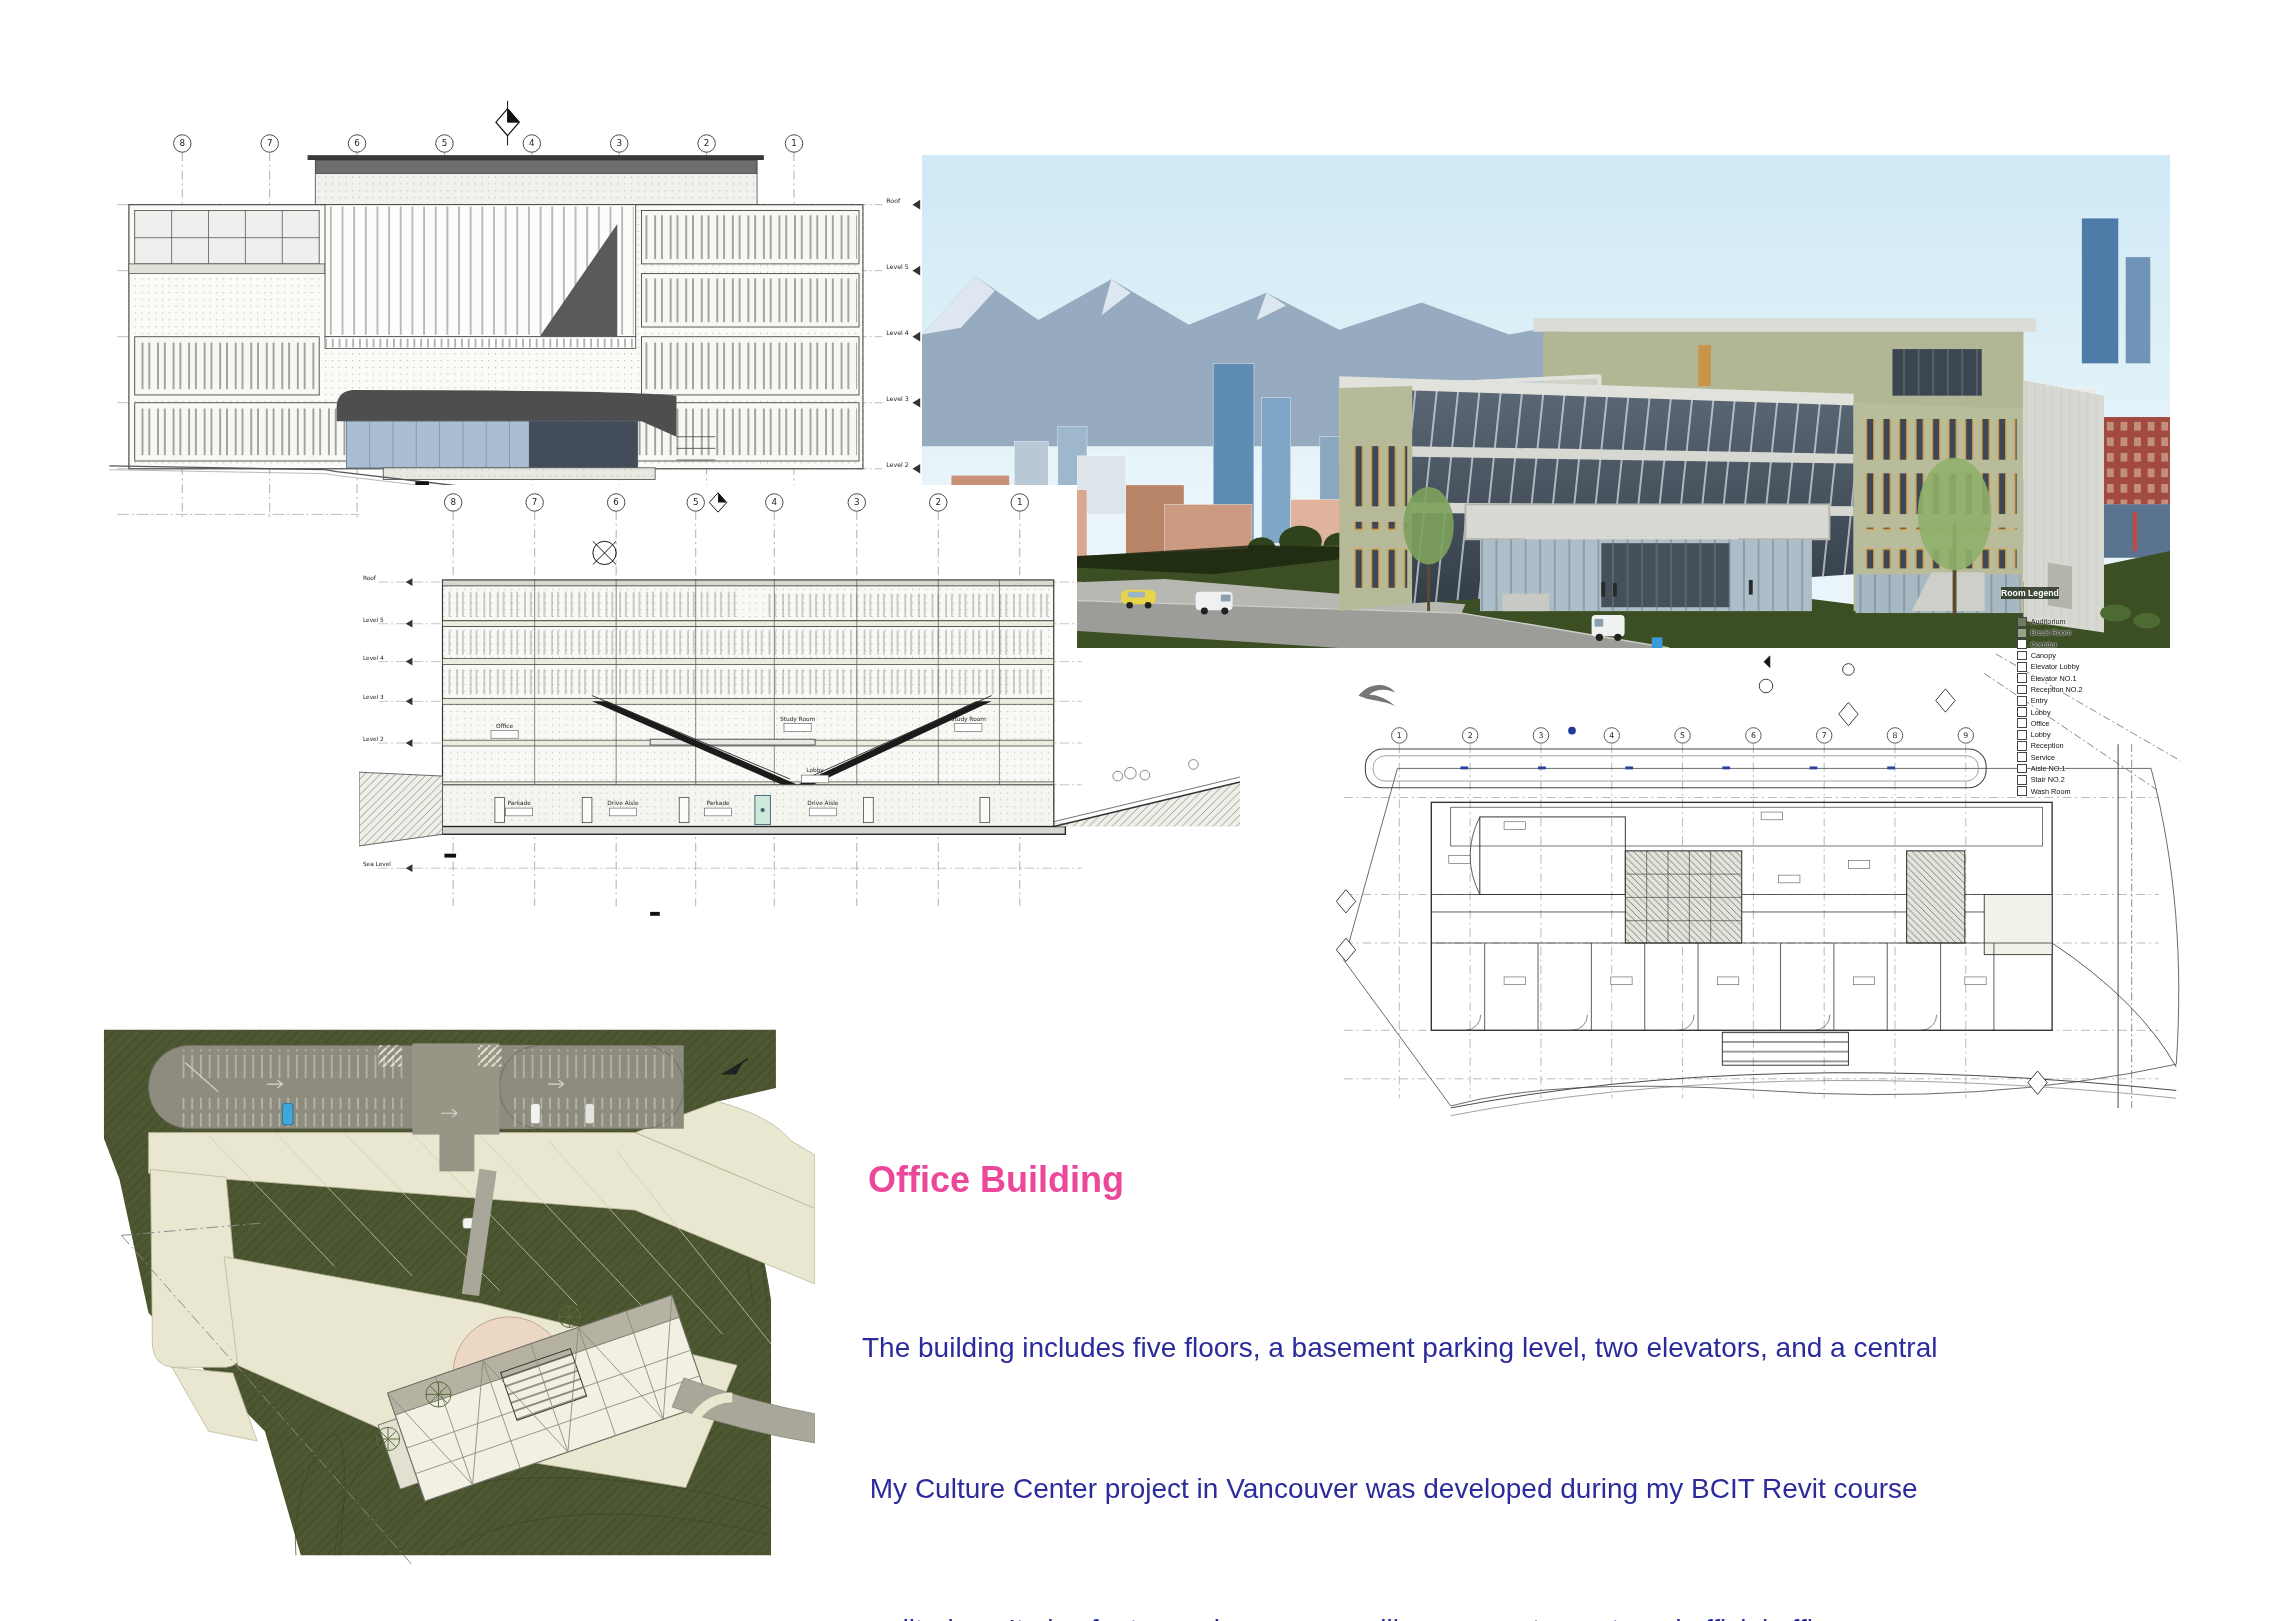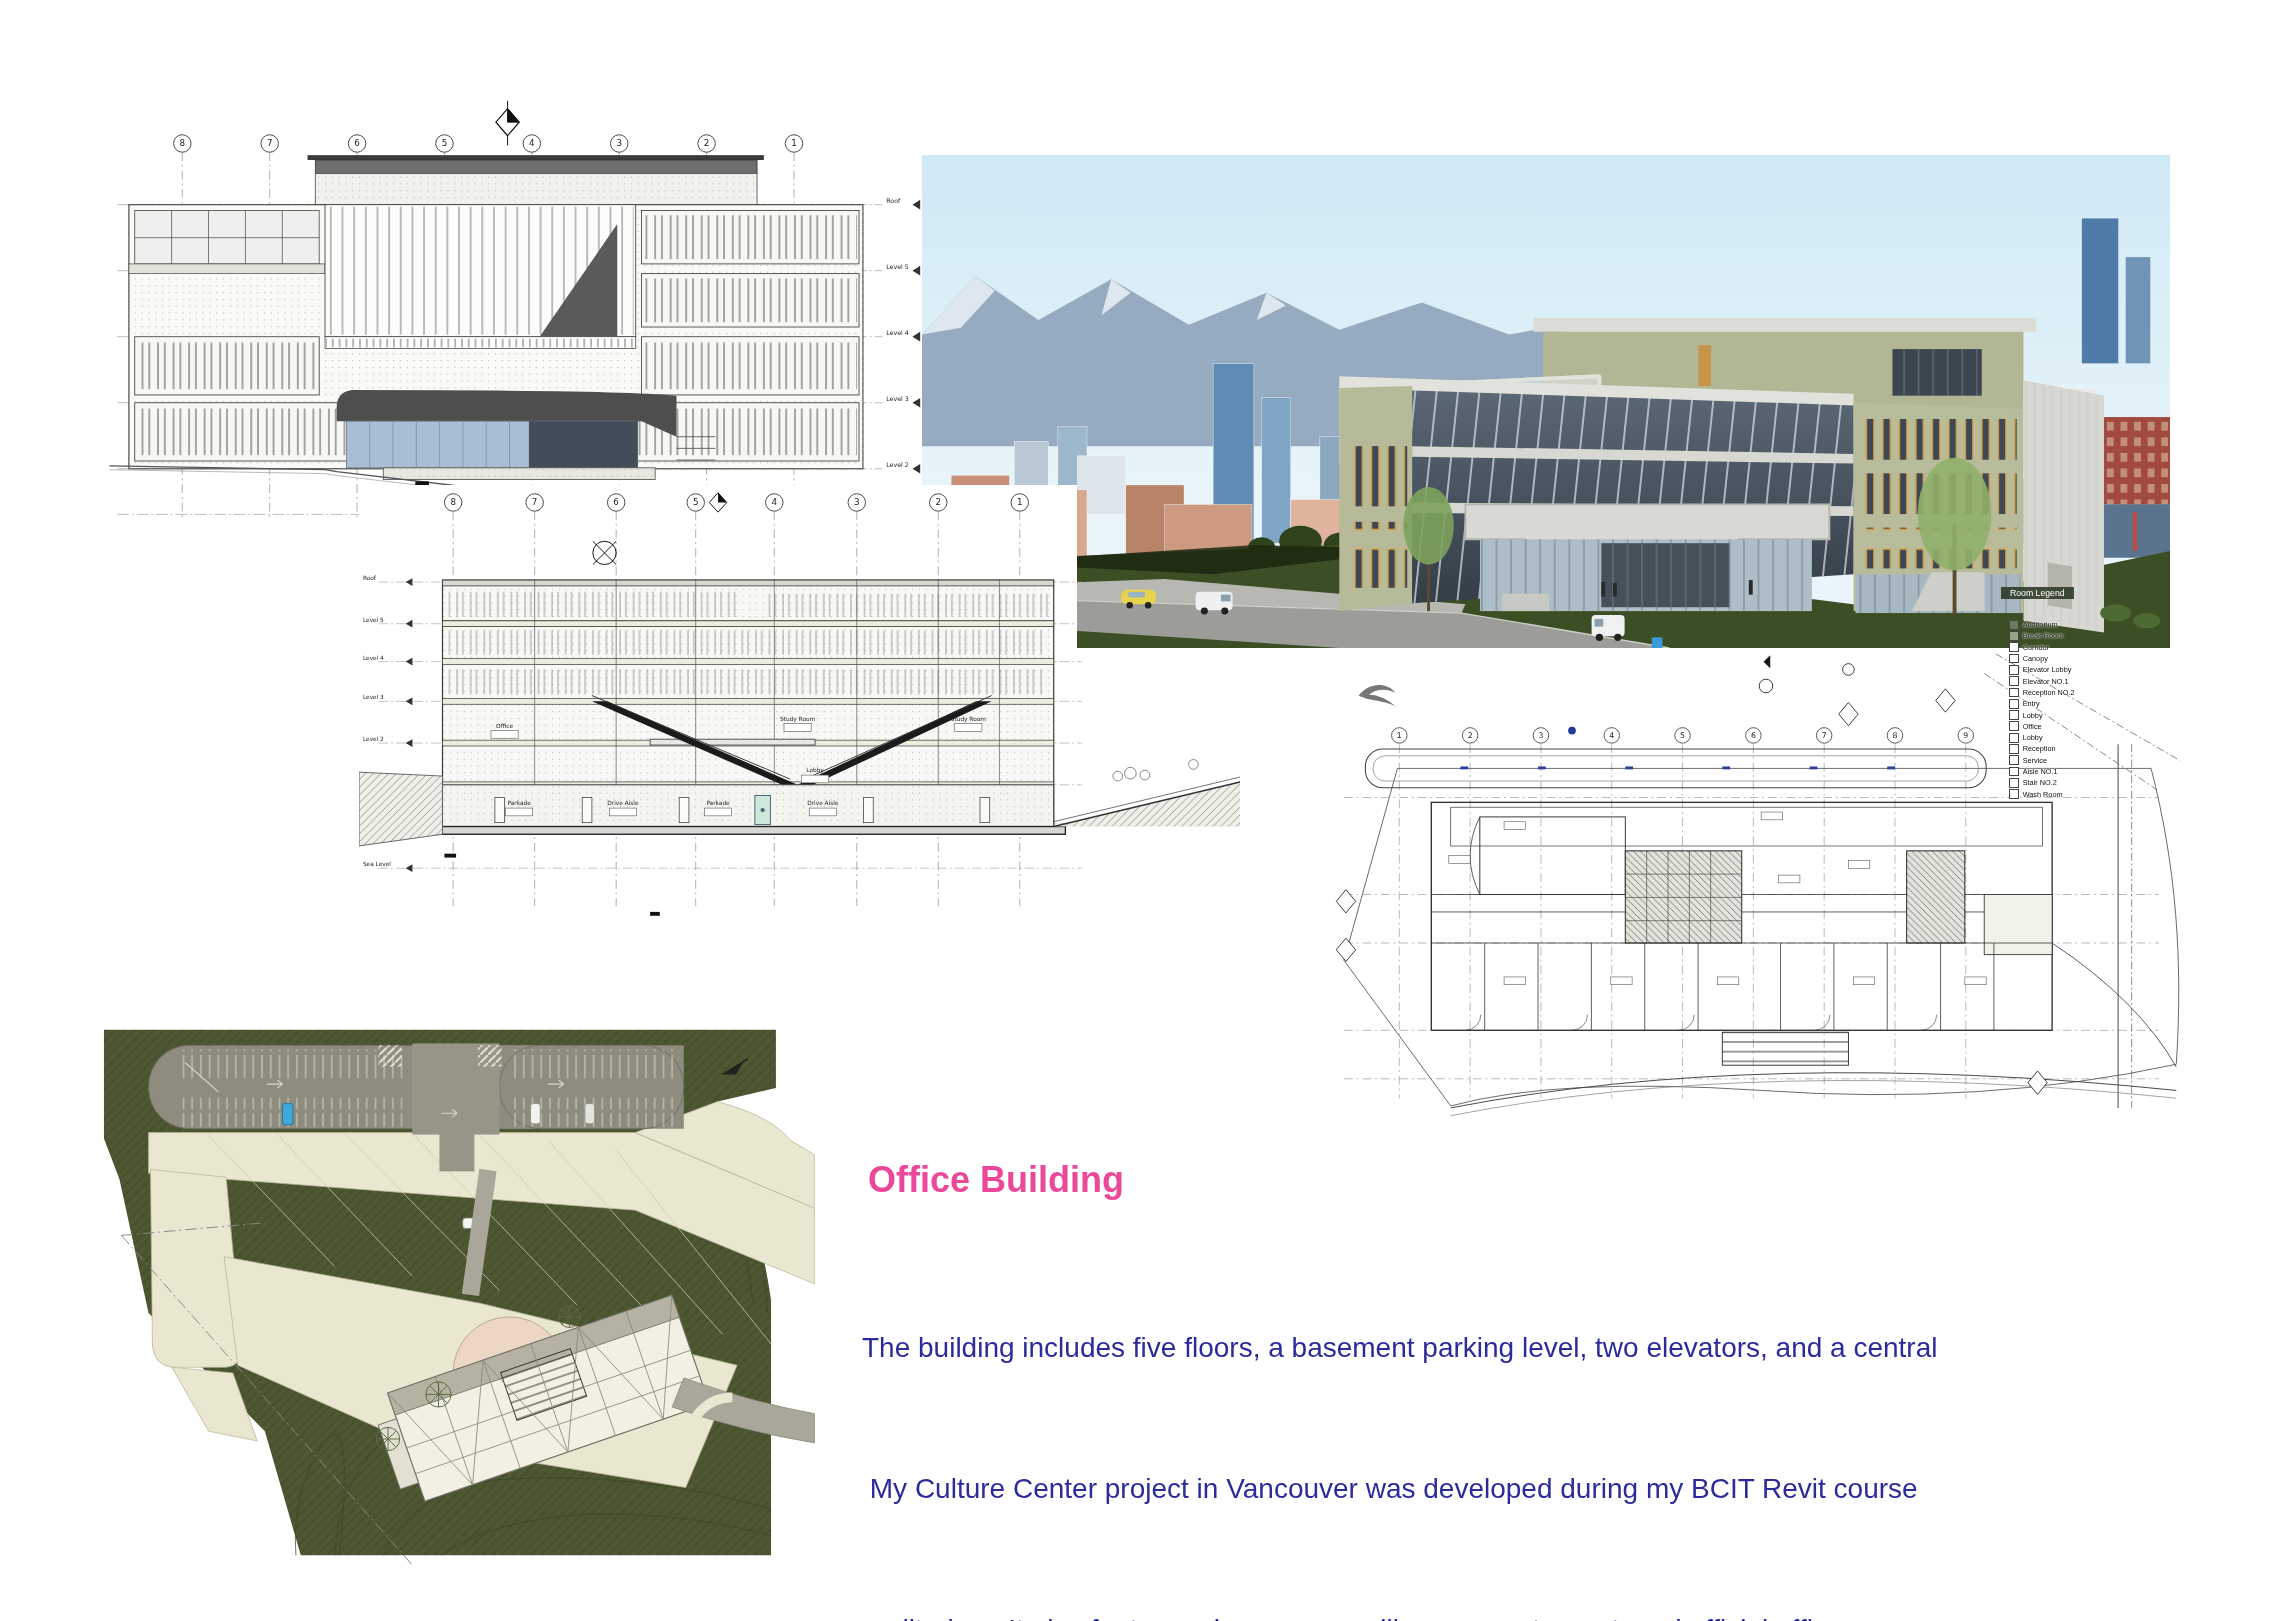--- a/index.html
+++ b/index.html
@@ -8,23 +8,23 @@
   .abs{position:absolute;}
   svg{display:block;}
   svg text{font-family:"DejaVu Sans", sans-serif;fill:#222;}
   
   .heading{position:absolute;left:868px;top:1135px;font-size:36px;font-weight:bold;
            letter-spacing:0px;}
   .para{position:absolute;left:862px;top:1230px;width:1281px;font-size:28px;
         line-height:47px;white-space:pre-wrap;}
   
   .legend{position:absolute;left:2001px;top:582px;width:146px;z-index:9;}
-  .legend-title{font-size:8.7px;font-weight:normal;color:#fff;background:rgba(40,52,32,.85);
-                display:inline-block;padding:1px 9px;margin-bottom:12px;}
-  .legend ul{list-style:none;margin:8px;padding:0;}
+  .legend-title{font-size:8.7px;font-weight:bold;color:#fff;background:rgba(40,52,32,.85);
+                display:inline-block;padding:1px 0;margin-bottom:1px;}
+  .legend ul{list-style:none;margin:16px;padding:0;}
   .legend li{display:flex;align-items:center;height:11.3px;}
   .legend .sw{width:7.8px;height:7.8px;border:1px solid #444;background:#fff;margin-right:3.9px;
               flex:0 0 auto;}
   .legend li:nth-child(1) .sw{background:#6b7b5c;}
   .legend li:nth-child(2) .sw{background:#97a584;}
   .legend .lt{font-size:7.3px;color:#111;white-space:nowrap;
               text-shadow:0 0 1.9px #fff,0 0 1.9px #fff;}
   .z1{z-index:1}.z2{z-index:2}.z3{z-index:3}
 </style>
 </head>

